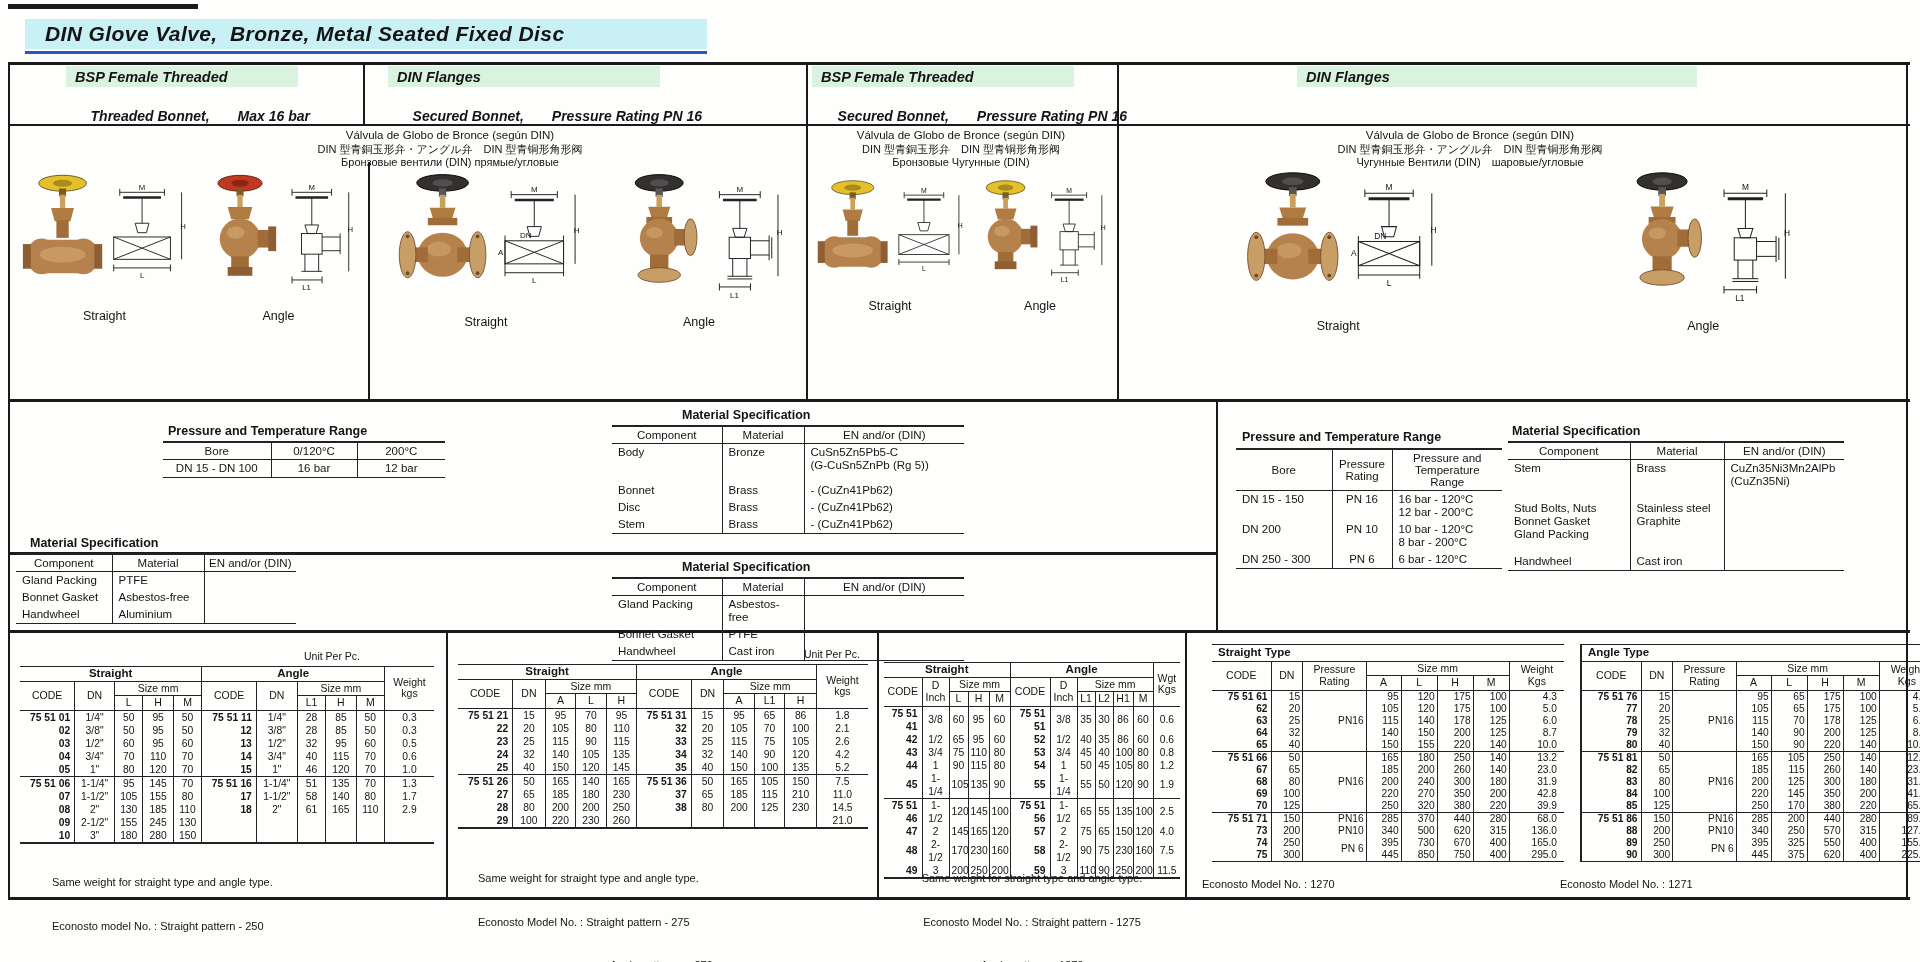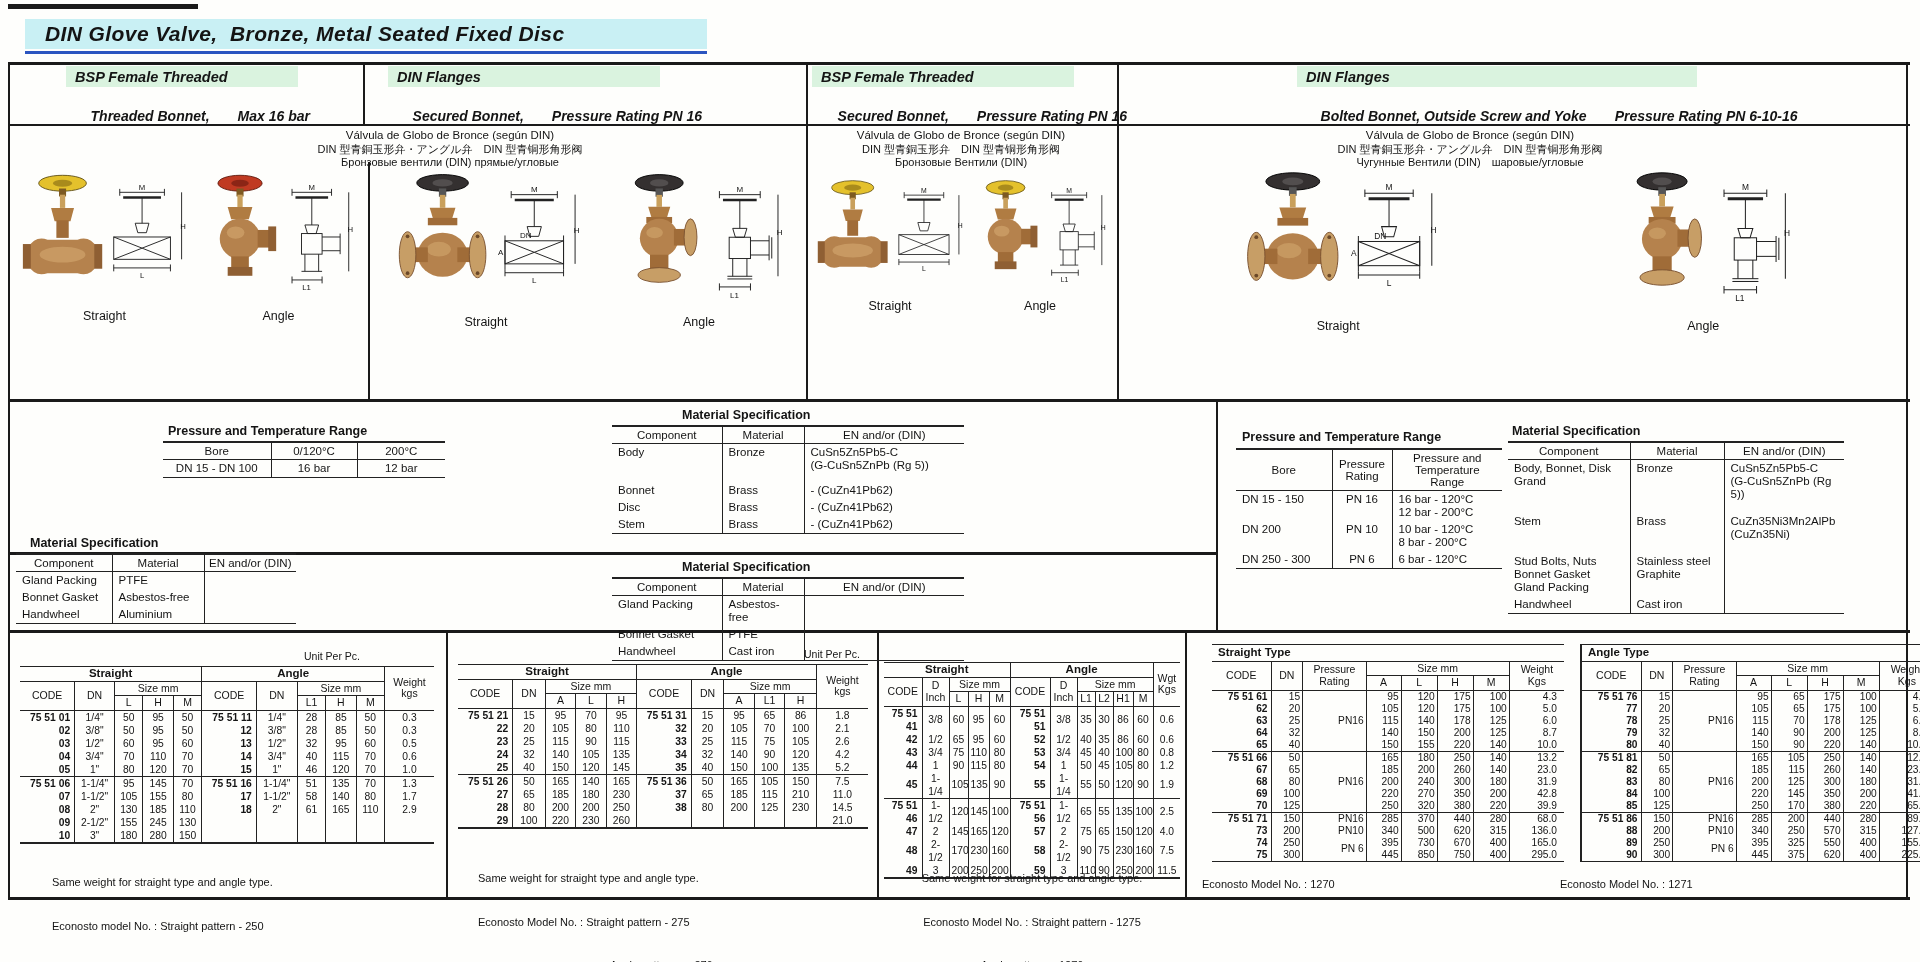--- a/index.html
+++ b/index.html
@@ -130,33 +130,30 @@
   <div class="hdr-green" style="left:812px;top:66px;width:262px;height:21px;">
     <span class="hdr-l1">BSP Female Threaded</span>
   </div>
   <div class="hdr-l2" style="left:822px;top:92px;">
     <span>Secured Bonnet,</span><span class="gap"></span><span>Pressure Rating PN 16</span>
   </div>
 
   <div class="hdr-green" style="left:1297px;top:66px;width:400px;height:21px;">
     <span class="hdr-l1">DIN Flanges</span>
   </div>
-  <div class="hdr-l2" style="left:1305px;top:92px;">
-    <span>Bolted Bonnet, Outside Screw and Yoke</span><span class="gap"></span><span>Pressure Rating PN 6-10-16</span>
-  </div>
 
   <div class="desc" style="left:120px;top:129px;width:660px;">
     <div class="es">Válvula de Globo de Bronce (según DIN)</div>
     <div class="cjk">DIN 型青銅玉形弁・アングル弁　DIN 型青铜形角形阀</div>
     <div class="ru">Бронзовые вентили (DIN) прямые/угловые</div>
   </div>
   <div class="desc" style="left:810px;top:129px;width:302px;">
     <div class="es">Válvula de Globo de Bronce (según DIN)</div>
     <div class="cjk">DIN 型青銅玉形弁　DIN 型青铜形角形阀</div>
-    <div class="ru">Бронзовые Вентили (DIN)</div>
+    <div class="ru">Бронзовые Чугунные (DIN)</div>
   </div>
   <div class="desc" style="left:1190px;top:129px;width:560px;">
     <div class="es">Válvula de Globo de Bronce (según DIN)</div>
     <div class="cjk">DIN 型青銅玉形弁・アングル弁　DIN 型青铜形角形阀</div>
     <div class="ru">Чугунные Вентили (DIN)　шаровые/угловые</div>
   </div>
 
   <div class="imgrow c1" style="left:14px;top:170px;width:348px;">
     <div class="vgroup">
       <div class="vpair">
@@ -665,27 +662,20 @@
       </colgroup>
     <thead>
         <tr>
       <th>Component</th>
       <th>Material</th>
       <th>EN and/or (DIN)</th>
     </tr>
       </thead>
     <tbody>
         <tr>
-          <td data-col="0">Body, Bonnet, Disk
-Grand</td>
-          <td data-col="1">Bronze</td>
-          <td data-col="2">CuSn5Zn5Pb5-C
-(G-CuSn5ZnPb (Rg 5))</td>
-        </tr>
-        <tr>
           <td data-col="0">Stem</td>
           <td data-col="1">Brass</td>
           <td data-col="2">CuZn35Ni3Mn2AlPb
 (CuZn35Ni)</td>
         </tr>
         <tr>
           <td data-col="0">Stud Bolts, Nuts
 Bonnet Gasket
 Gland Packing</td>
           <td data-col="1">Stainless steel

